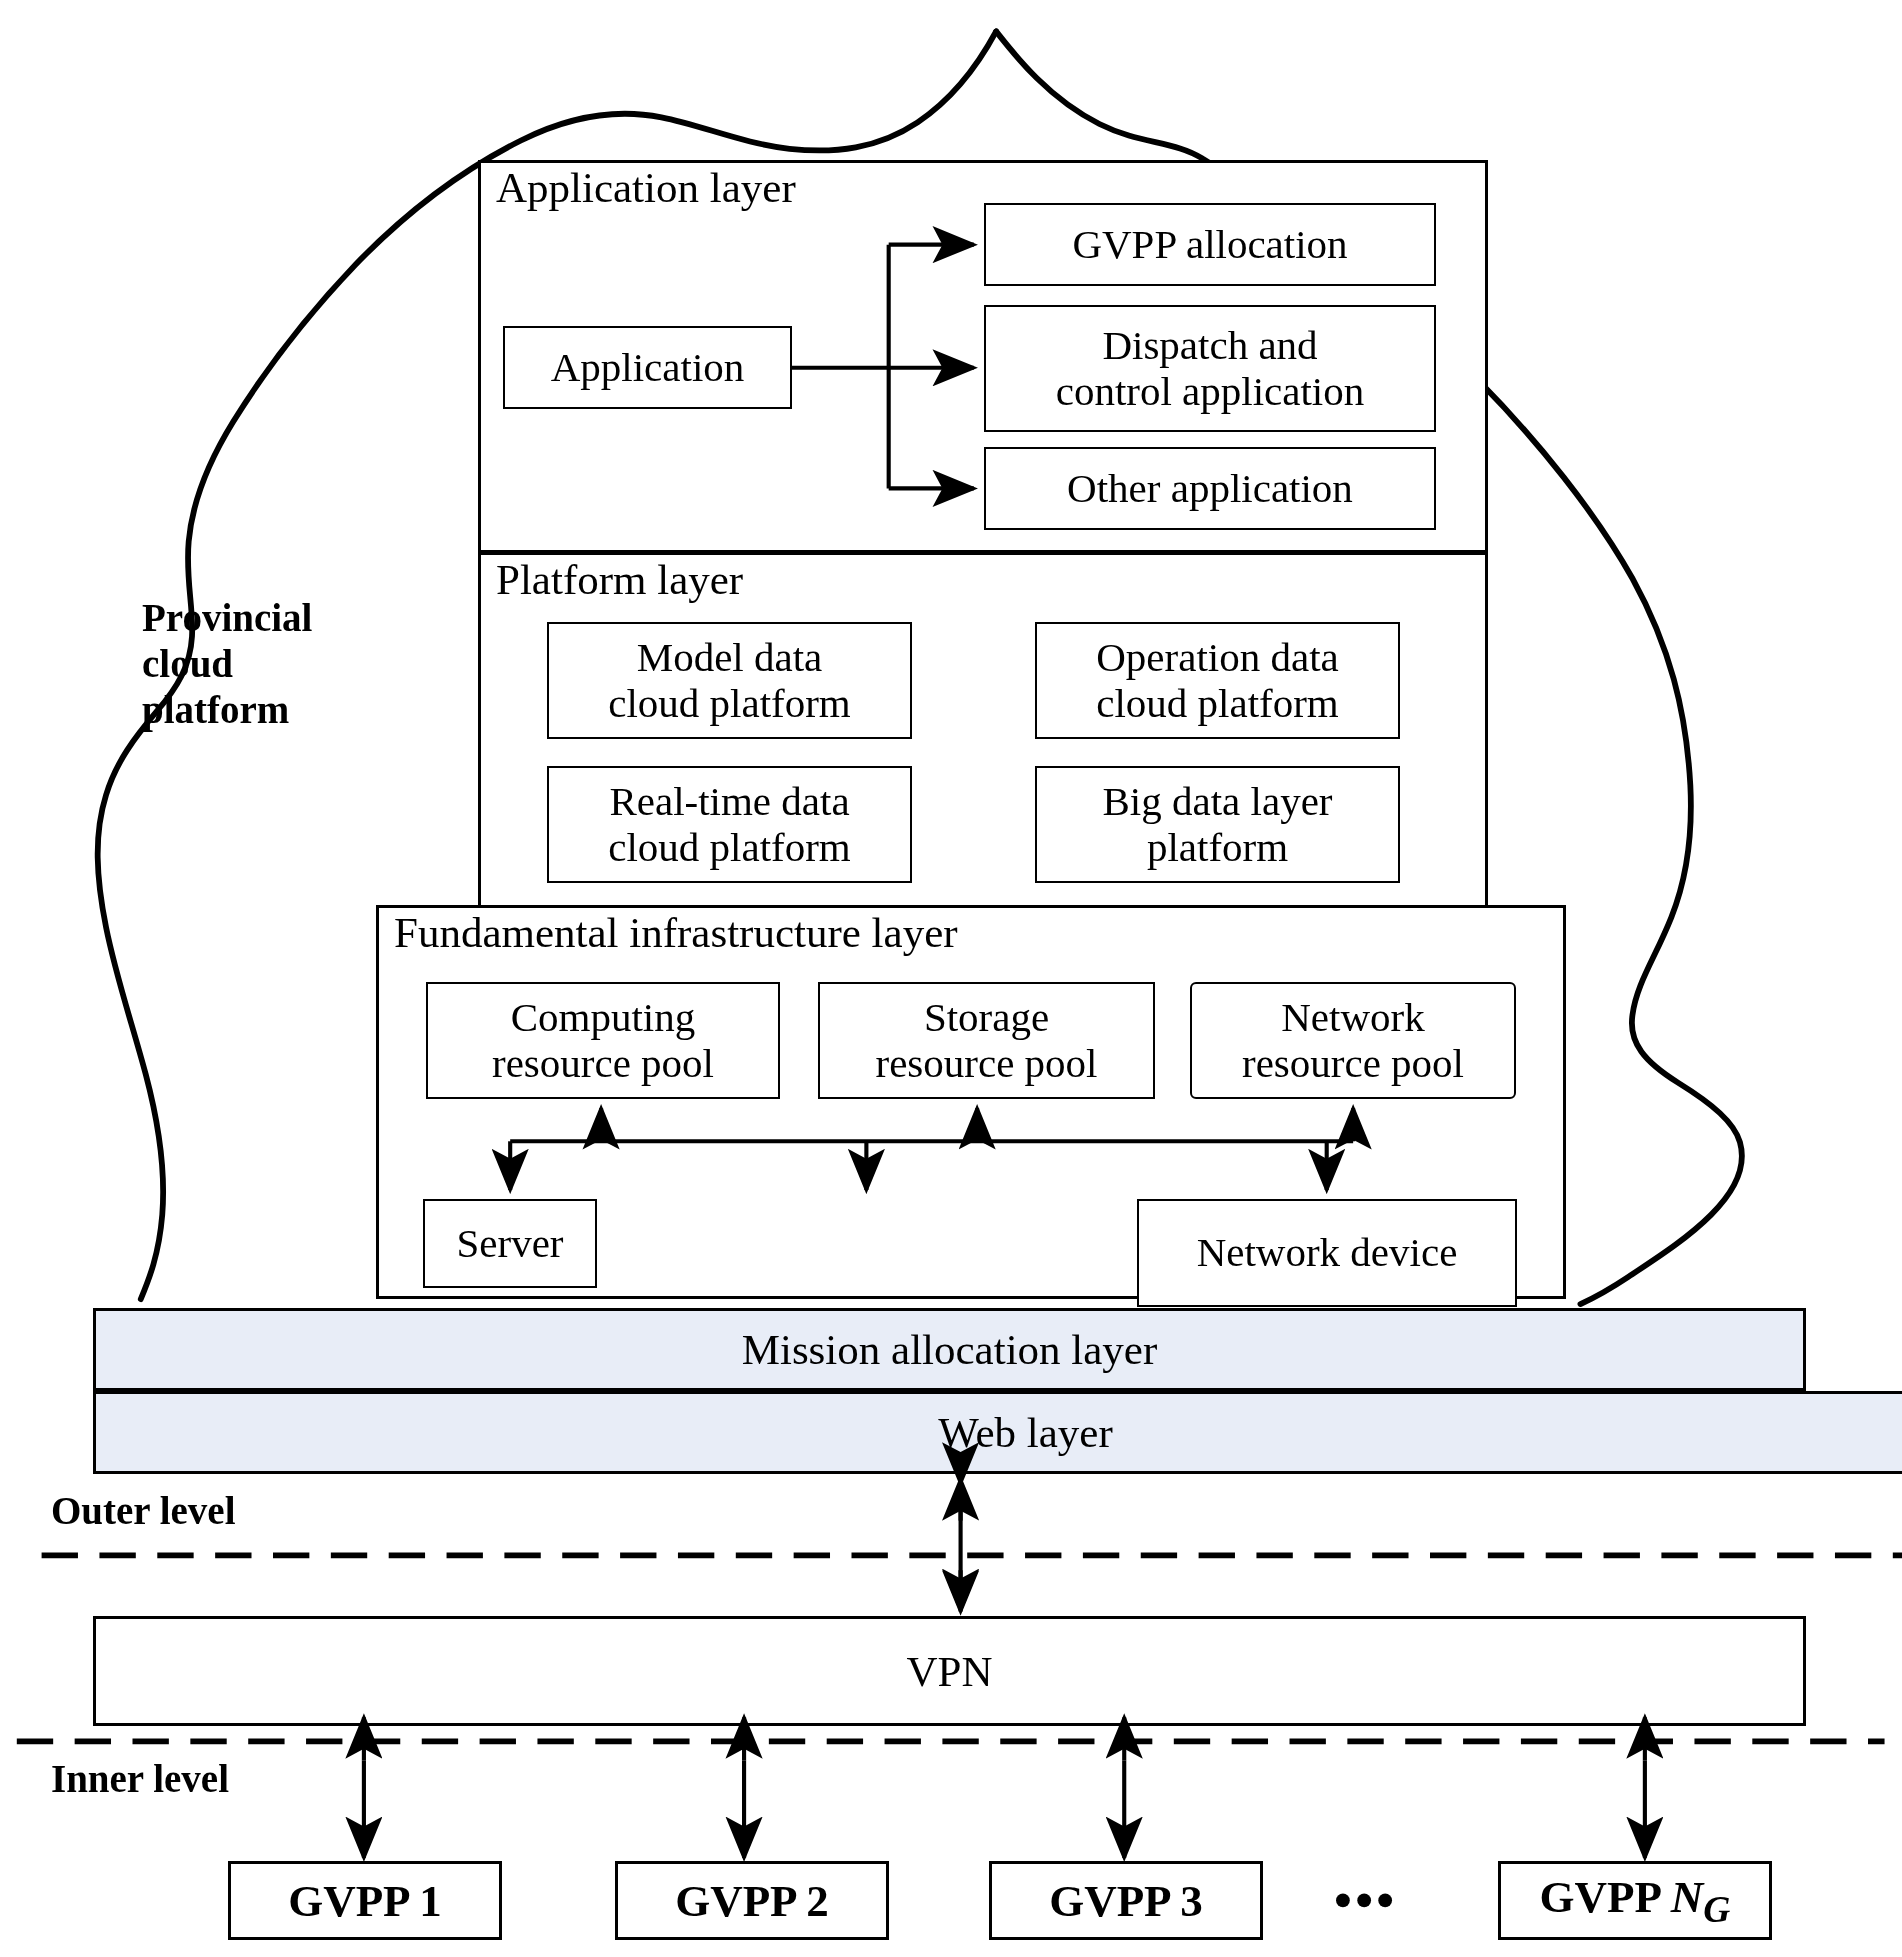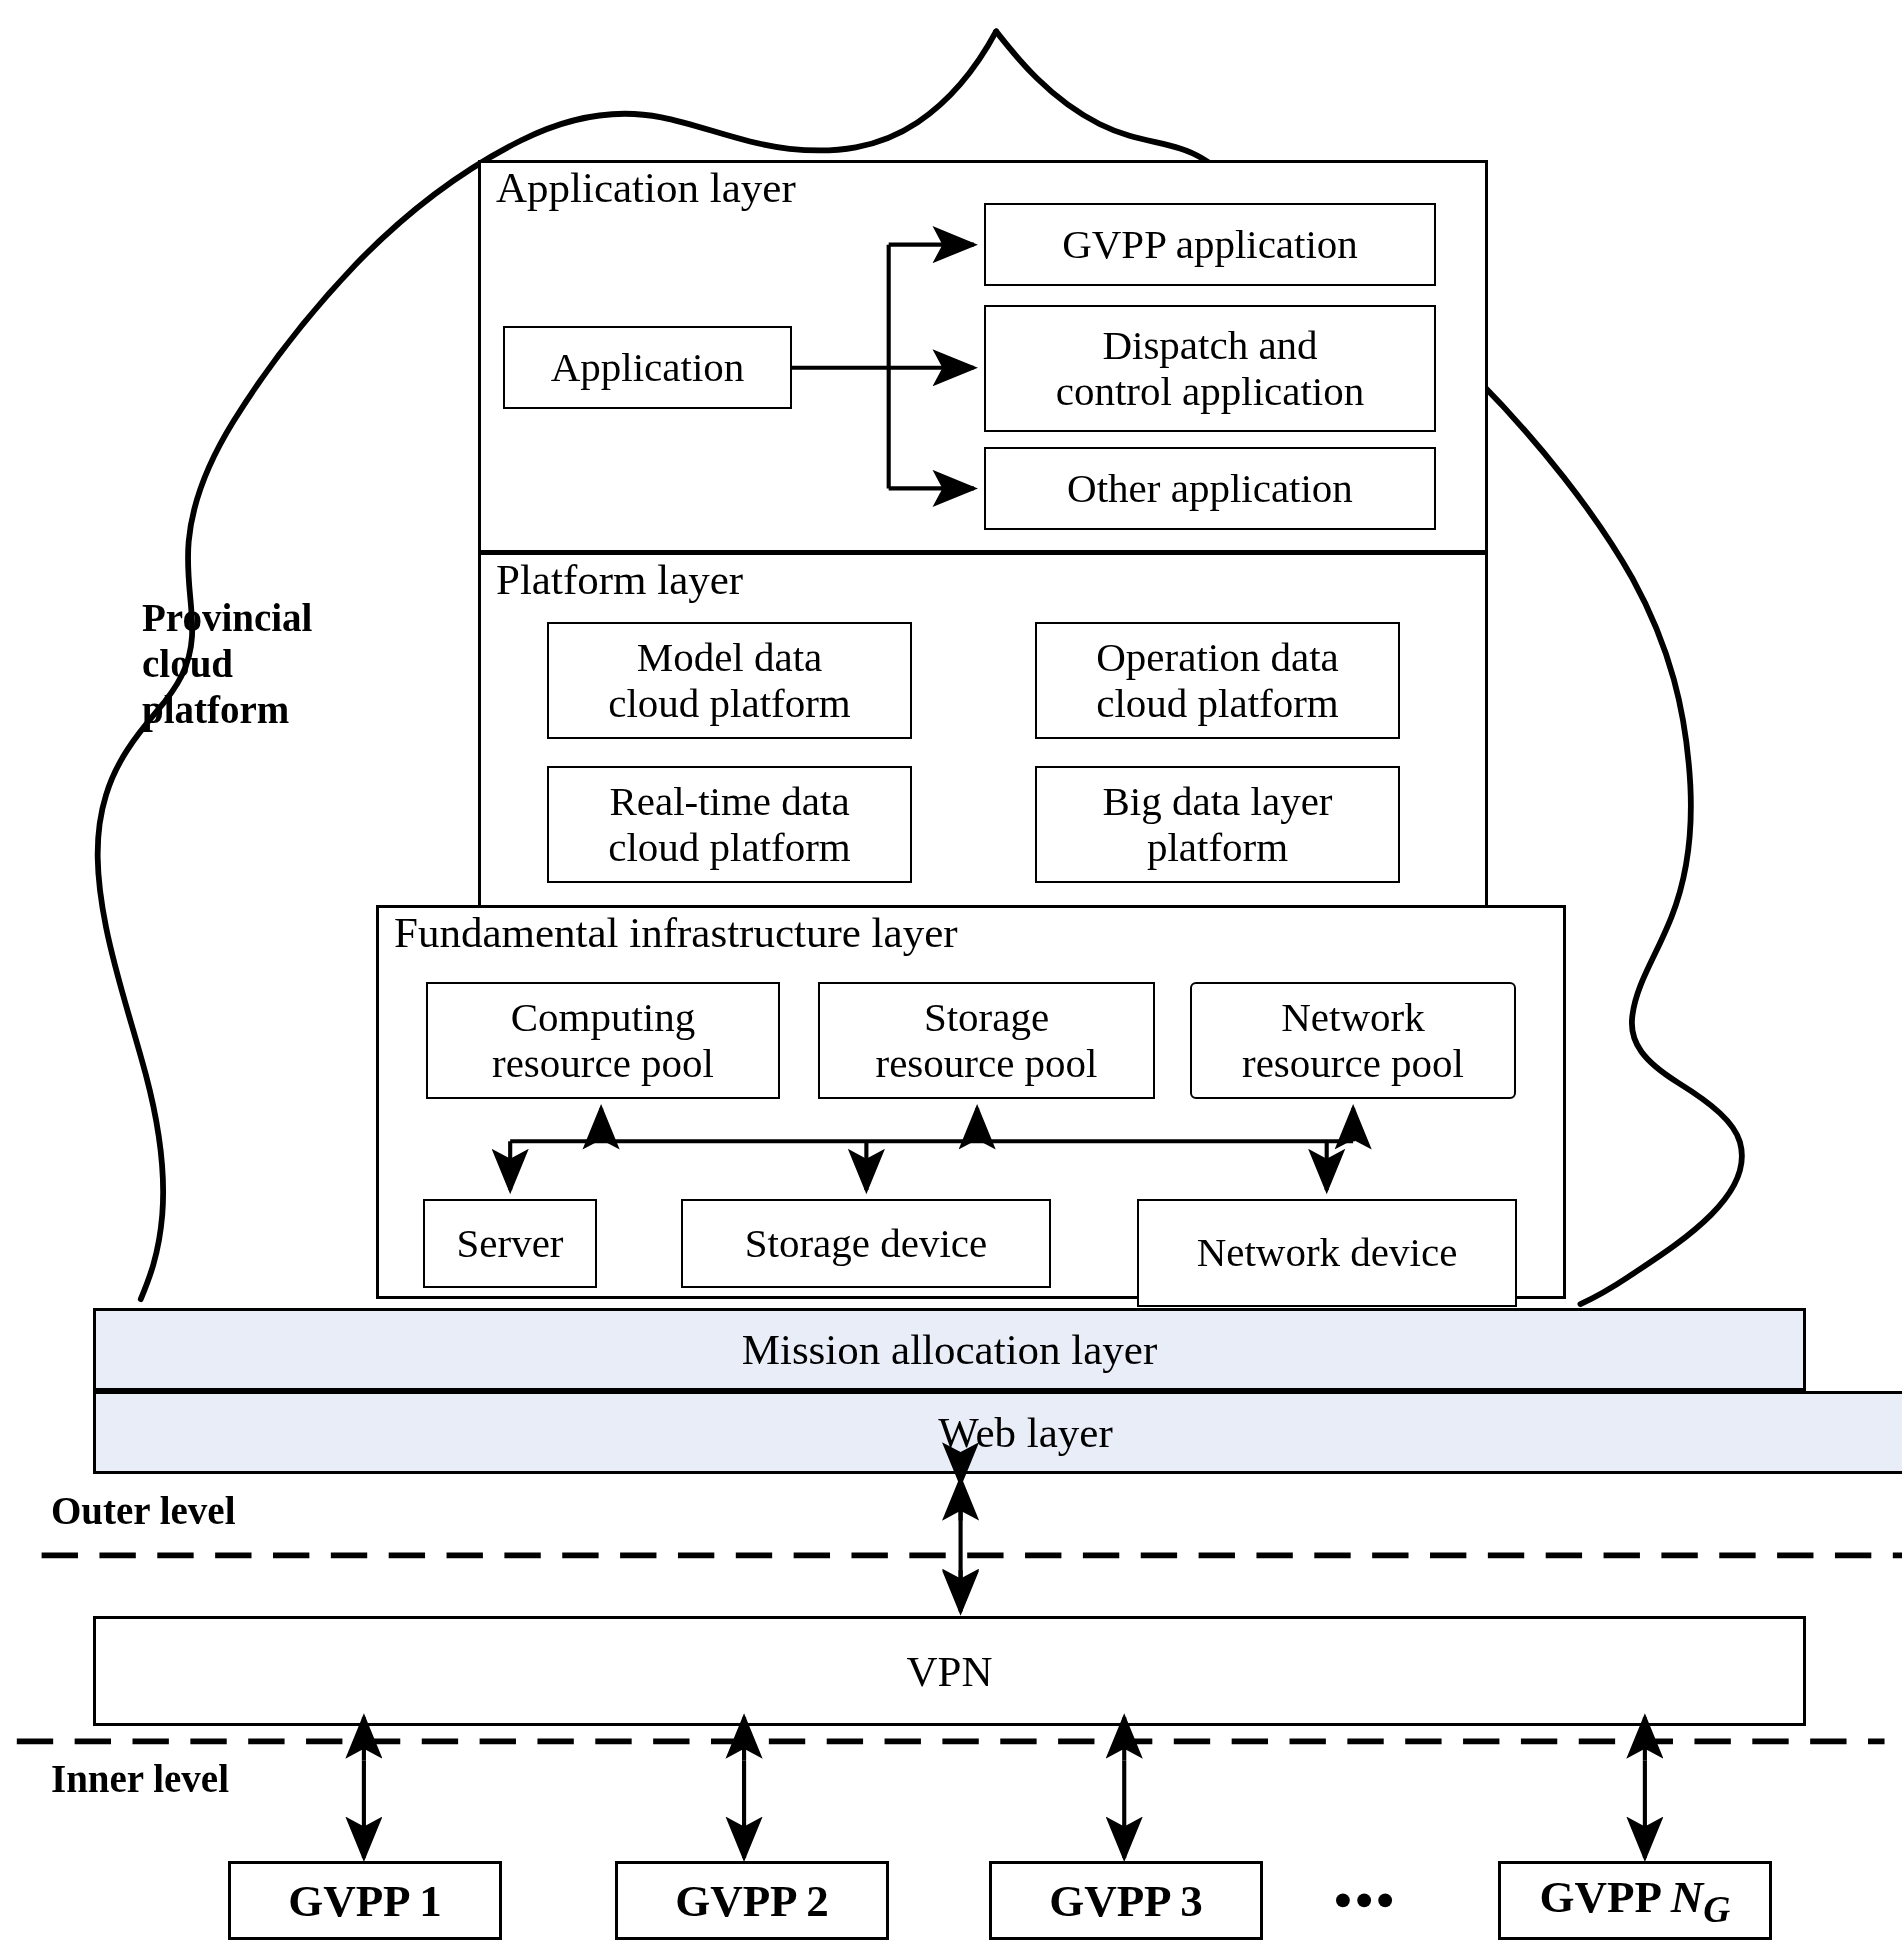--- a/index.html
+++ b/index.html
@@ -101,21 +101,21 @@
 
   <div class="layerbox" style="left:478px;top:160px;width:1010px;height:393px;">
     <div class="ltitle">Application layer</div>
   </div>
 
   <div class="node t50" style="left:503px;top:326px;width:289px;height:83px;">
     <span>Application</span>
   </div>
 
   <div class="node t50" style="left:984px;top:203px;width:452px;height:83px;">
-    <span>GVPP application</span>
+    <span>GVPP allocation</span>
   </div>
 
   <div class="node t50" style="left:984px;top:305px;width:452px;height:127px;white-space:pre-line;">
     <span>Dispatch and
 control application</span>
   </div>
 
   <div class="node t50" style="left:984px;top:447px;width:452px;height:83px;">
     <span>Other application</span>
   </div>
@@ -174,23 +174,20 @@
 resource pool</span>
   </div>
   <div class="node t50" style="left:1190px;top:982px;width:326px;height:117px;white-space:pre-line;border-radius:6px;">
     <span>Network
 resource pool</span>
   </div>
 
   <div class="node t50" style="left:423px;top:1199px;width:174px;height:89px;">
     <span>Server</span>
   </div>
-  <div class="node t50" style="left:681px;top:1199px;width:370px;height:89px;">
-    <span>Storage device</span>
-  </div>
   <div class="node t50" style="left:1137px;top:1199px;width:380px;height:108px;">
     <span>Network device</span>
   </div>
 
   <svg class="layer" viewBox="0 0 2302 2368">
 
     <path d="M 617 1381 L 1637 1381" fill="none" stroke="#000" stroke-width="5"></path>
 
     <path d="M 727 1381 L 727 1341" fill="none" stroke="#000" stroke-width="5" marker-end="url(#ahu)"></path>
     <path d="M 1182 1381 L 1182 1341" fill="none" stroke="#000" stroke-width="5" marker-end="url(#ahu)"></path>

